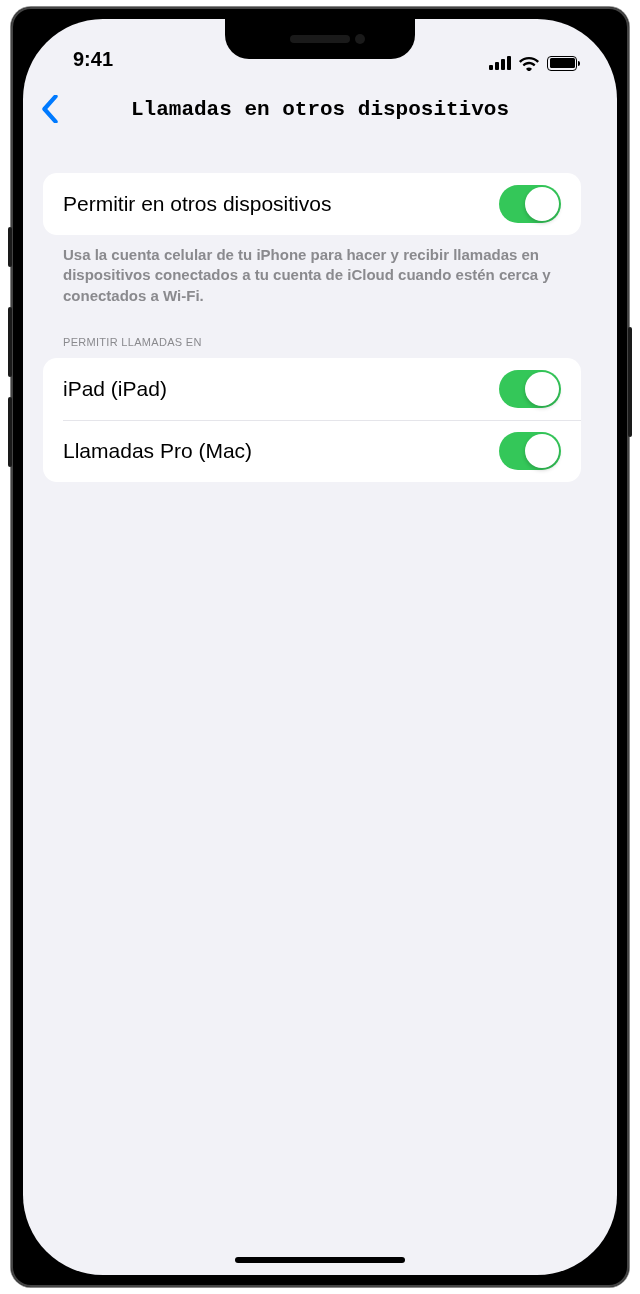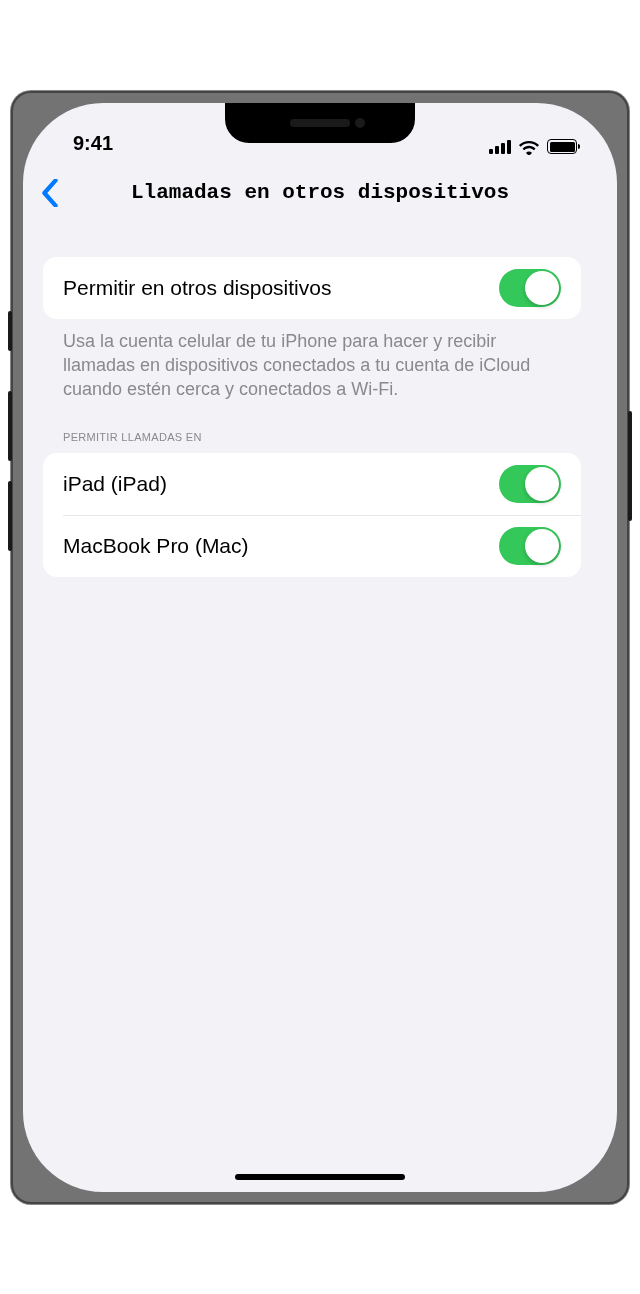--- a/index.html
+++ b/index.html
@@ -12,22 +12,22 @@
       width: 640px;
       height: 1294px;
       background: #fff;
       font-family: -apple-system, 'Helvetica Neue', Helvetica, Arial, sans-serif;
       display: flex;
       align-items: center;
       justify-content: center;
     }
     .device-frame {
       width: 618px;
-      height: 1113px;
-      background: #737373;
+      height: 1280px;
+      background: #000000;
       border-radius: 20px;
       padding: 12px;
       box-shadow: inset 0 0 0 2px #444, 0 0 0 1px #888;
       position: relative;
     }
     .device-side-btn {
       position: absolute;
       background: #1a1a1a;
       border-radius: 2px;
     }
@@ -205,24 +205,25 @@
       height: 34px;
       background: #fff;
       border-radius: 50%;
       top: 2px;
       box-shadow: 0 2px 4px rgba(0,0,0,0.2);
     }
     .toggle.on .toggle-knob {
       right: 2px;
     }
     .footer-text {
-      font-size: 18px;
+      font-size: 15px;
       color: #8a8a8e;
       padding: 10px 20px 0 20px;
       line-height: 1.35;
+      font-weight: bold;
     }
     .section-header {
       font-size: 11px;
       color: #8a8a8e;
       padding: 30px 20px 10px 20px;
       letter-spacing: 0.3px;
     }
     .home-indicator {
       position: absolute;
       bottom: 12px;
@@ -287,21 +288,21 @@
 
       <div class="section-header">PERMITIR LLAMADAS EN</div>
       <div class="cell-group">
         <div class="cell">
           <span>iPad (iPad)</span>
           <div class="toggle on">
             <div class="toggle-knob"></div>
           </div>
         </div>
         <div class="cell">
-          <span>MacBook Pro (Mac)</span>
+          <span>Llamadas Pro (Mac)</span>
           <div class="toggle on">
             <div class="toggle-knob"></div>
           </div>
         </div>
       </div>
     </div>
 
     <div class="home-indicator"></div>
   </div>
 </div>

